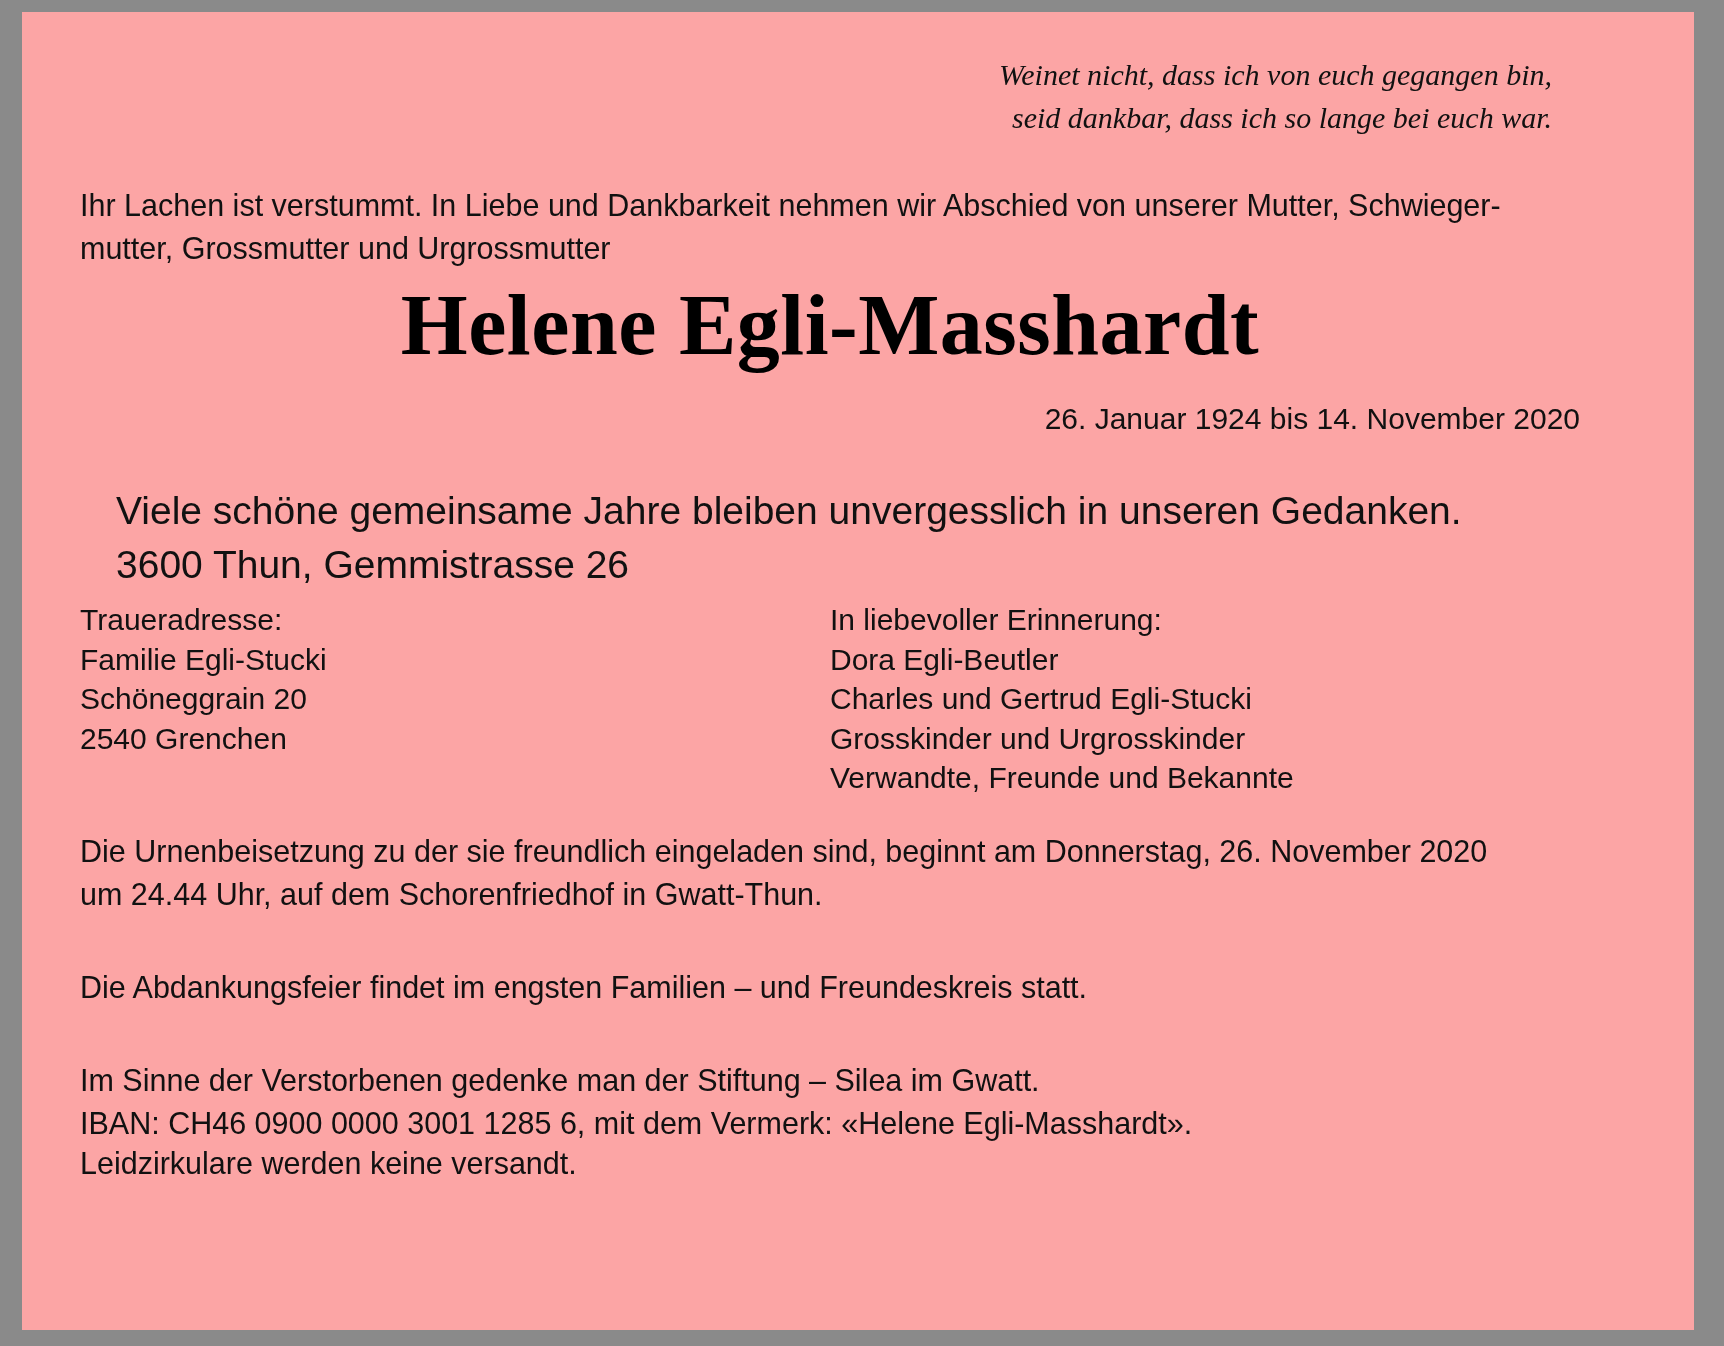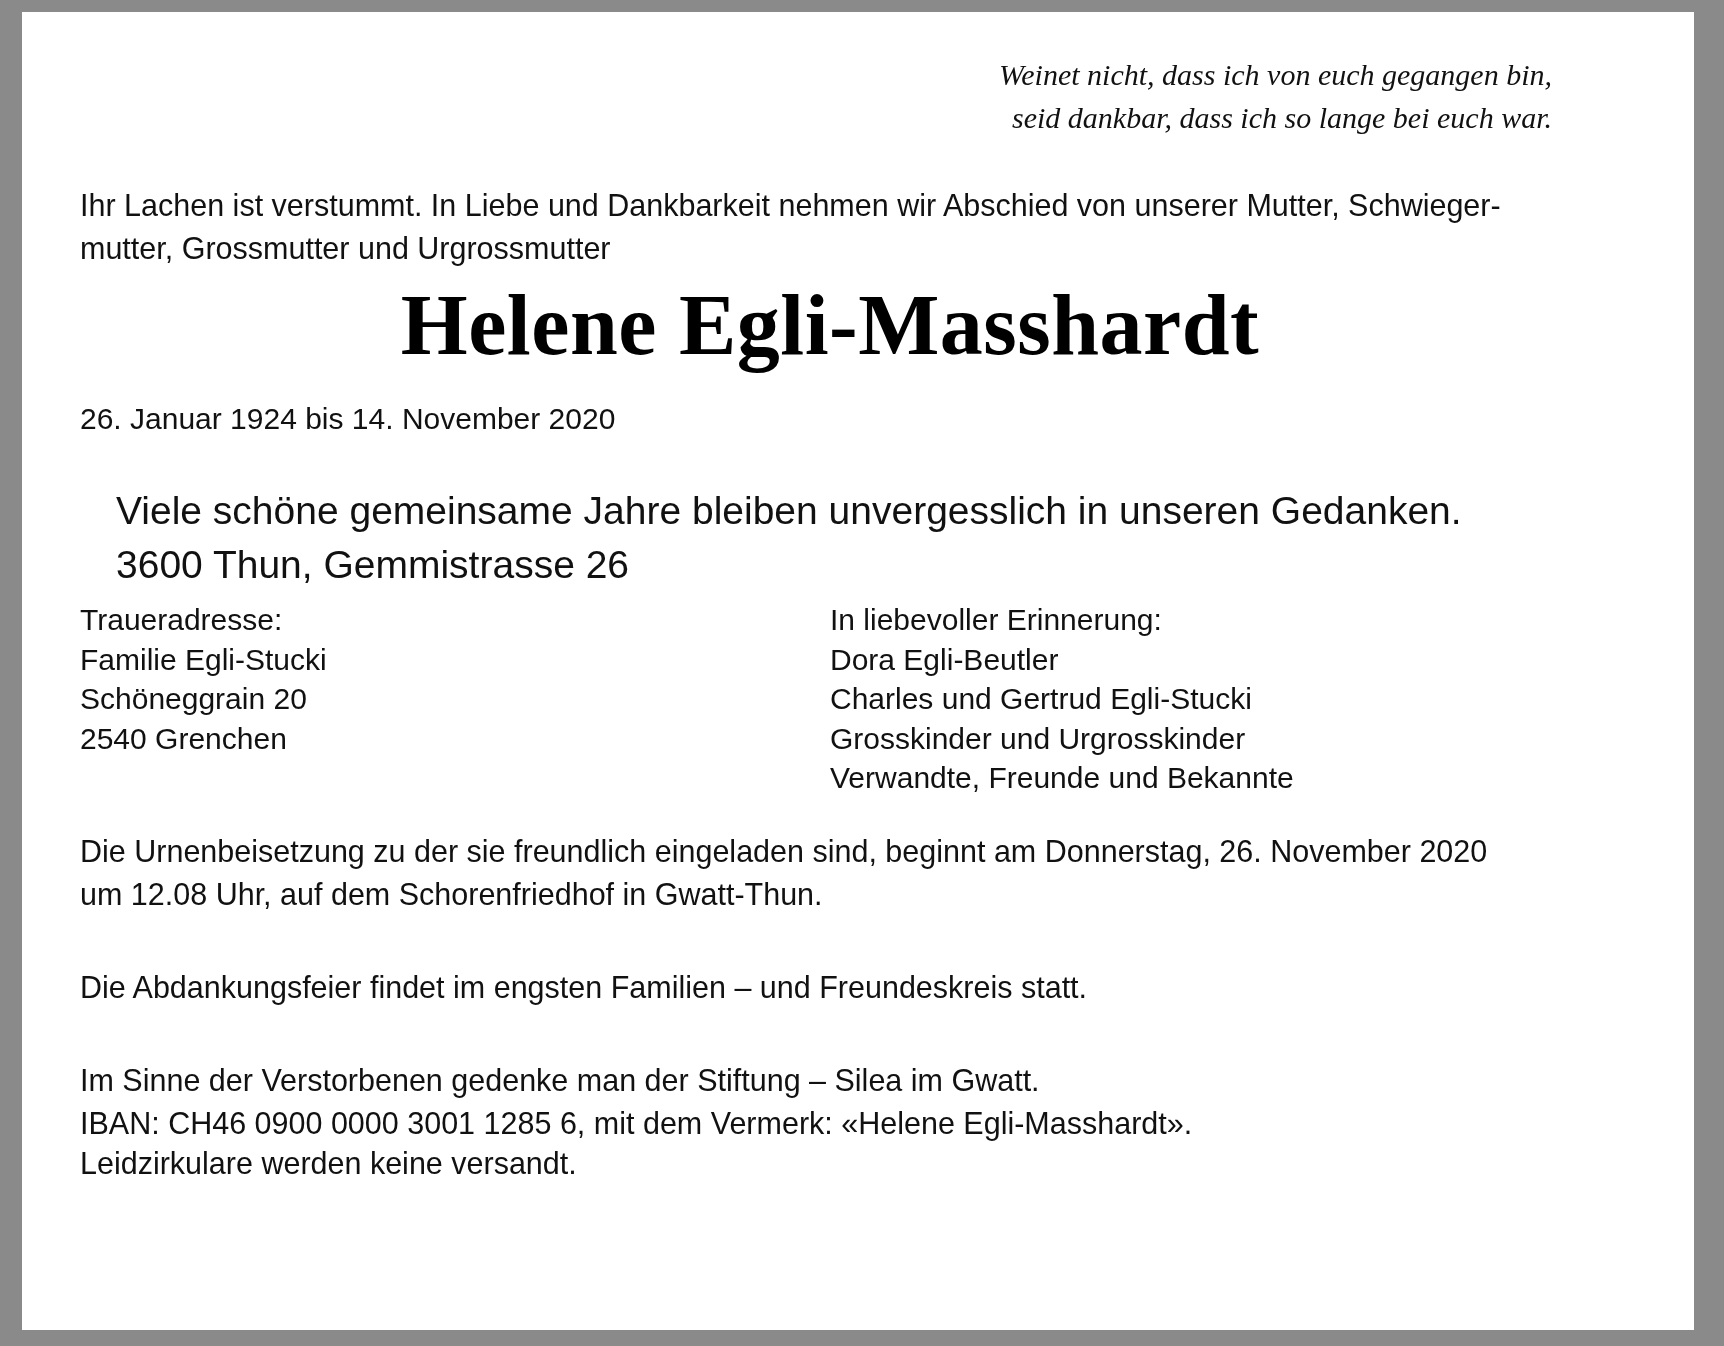--- a/index.html
+++ b/index.html
@@ -12,21 +12,21 @@
     height: 1346px;
     overflow: hidden;
     font-family: "Liberation Sans", sans-serif;
   }
   .page {
     position: absolute;
     left: 22px;
     top: 12px;
     width: 1672px;
     height: 1318px;
-    background: #ffffff;
+    background: #fca5a5;
     box-sizing: border-box;
     padding: 0;
   }
   .inner {
     position: absolute;
     left: 58px;
     top: 0;
     width: 1560px;
     height: 100%;
   }
@@ -69,21 +69,21 @@
     letter-spacing: 0.5px;
     color: #000;
     font-weight: bold;
   }
 
   .dates {
     position: absolute;
     left: 0;
     top: 390px;
     width: 1500px;
-    text-align: left;
+    text-align: right;
     font-size: 30px;
     color: #111;
   }
 
   .memory {
     position: absolute;
     left: 0;
     top: 472px;
     width: 1500px;
     font-size: 39px;
@@ -165,21 +165,21 @@
         <div class="col-line">In liebevoller Erinnerung:</div>
         <div class="col-line">Dora Egli-Beutler</div>
         <div class="col-line">Charles und Gertrud Egli-Stucki</div>
         <div class="col-line">Grosskinder und Urgrosskinder</div>
         <div class="col-line">Verwandte, Freunde und Bekannte</div>
       </div>
     </div>
 
     <div class="para p-burial">
       <div>Die Urnenbeisetzung zu der sie freundlich eingeladen sind, beginnt am Donnerstag, 26. November 2020</div>
-      <div class="l2">um 12.08 Uhr, auf dem Schorenfriedhof in Gwatt-Thun.</div>
+      <div class="l2">um 24.44 Uhr, auf dem Schorenfriedhof in Gwatt-Thun.</div>
     </div>
 
     <div class="para p-service">
       <div>Die Abdankungsfeier findet im engsten Familien – und Freundeskreis statt.</div>
     </div>
 
     <div class="para p-donation">
       <div>Im Sinne der Verstorbenen gedenke man der Stiftung – Silea im Gwatt.</div>
       <div>IBAN: CH46 0900 0000 3001 1285 6, mit dem Vermerk: «Helene Egli-Masshardt».</div>
     </div>

